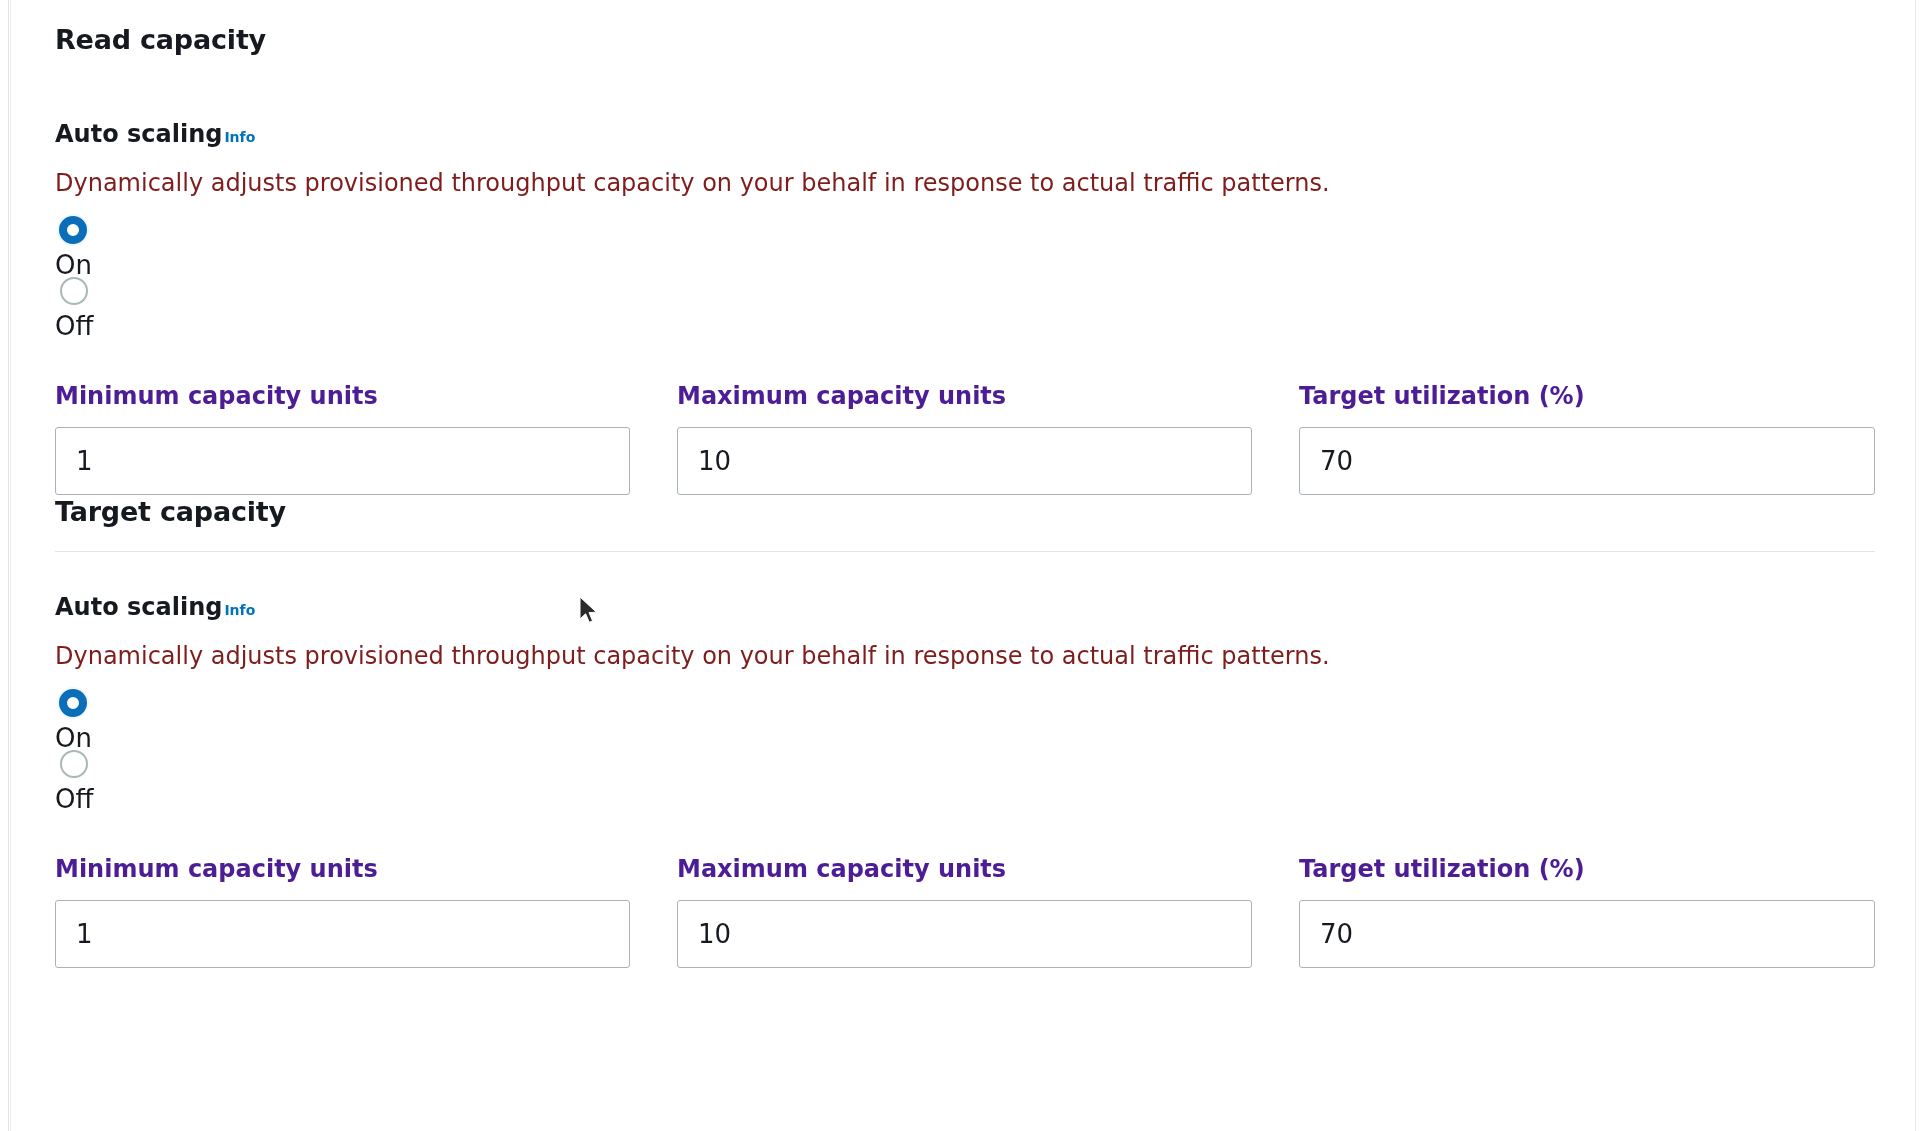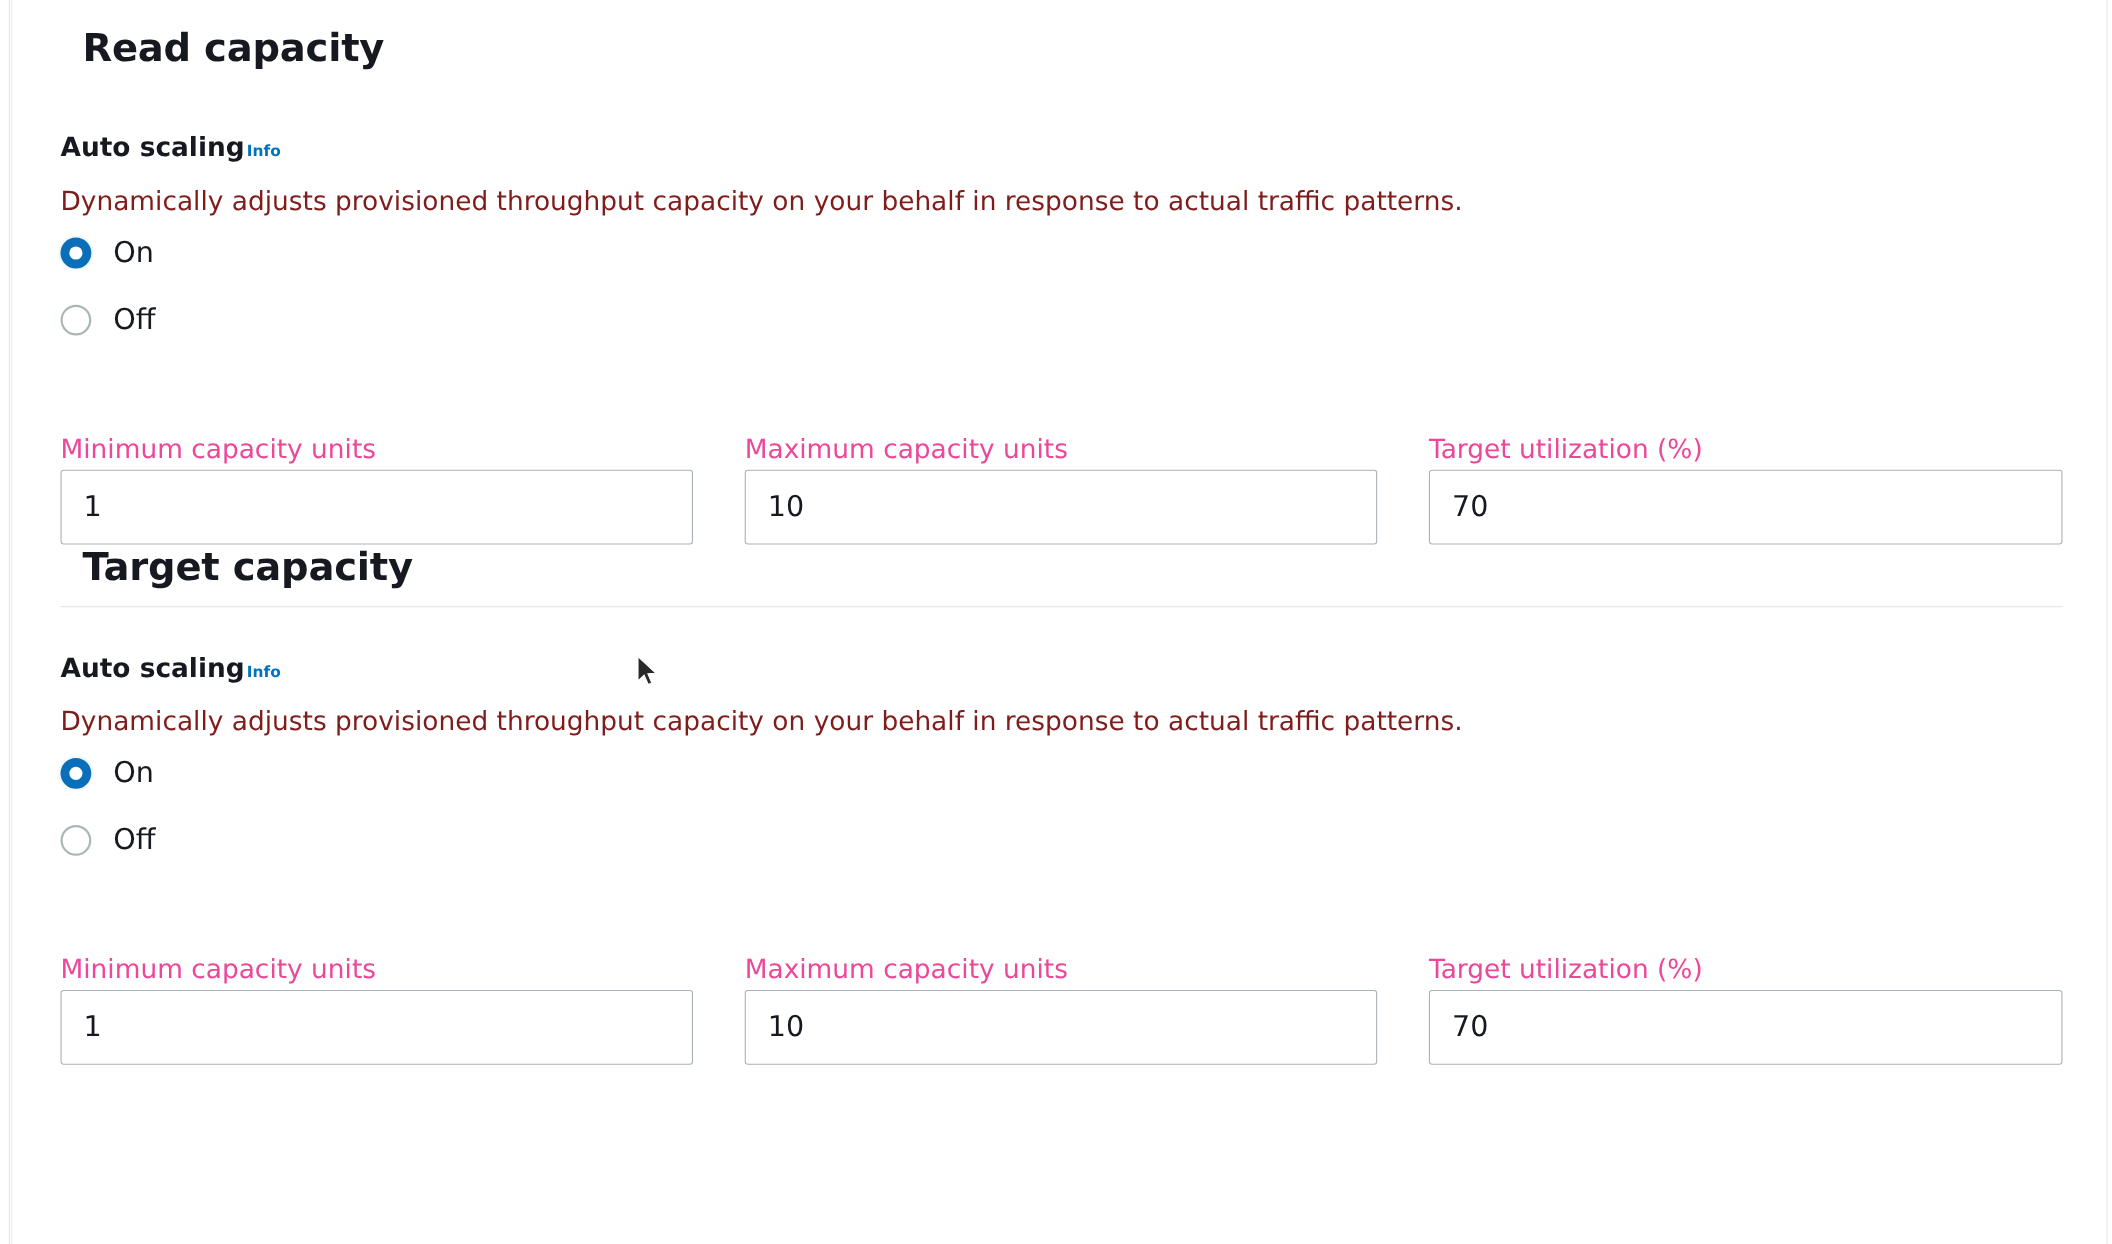--- a/index.html
+++ b/index.html
@@ -53,26 +53,25 @@
     left: 0;
     top: 0;
     width: 1920px;
     height: 1131px;
   }
 
   
   .section-heading {
     position: absolute;
     left: 55px;
-    font-size: 35px;
+    font-size: 27px;
     font-weight: 700;
     color: #16191f;
     letter-spacing: -0.2px;
     white-space: nowrap;
-    margin-left: 20px;
   }
 
   .field-label-row {
     position: absolute;
     left: 55px;
     display: flex;
     align-items: baseline;
     gap: 2px;
     white-space: nowrap;
   }
@@ -97,23 +96,24 @@
     color: #7f1d1d;
     white-space: nowrap;
   }
 
   
   .radio-row {
     position: absolute;
     left: 55px;
     display: flex;
     align-items: center;
-    gap: 20px;
+    gap: 8px;
     cursor: pointer;
     white-space: nowrap;
+    flex-direction: column;
   }
   .radio-mark {
     width: 28px;
     height: 28px;
     border-radius: 50%;
     box-sizing: border-box;
     flex: 0 0 auto;
     position: relative;
   }
   .radio-mark.off {
@@ -129,24 +129,23 @@
     font-size: 26px;
     font-weight: 400;
     color: #16191f;
     line-height: 1;
   }
 
   
   .input-label {
     position: absolute;
     font-size: 24px;
-    font-weight: 400;
-    color: #ec4899;
-    white-space: nowrap;
-    margin-top: 12px;
+    font-weight: 700;
+    color: #4c1d95;
+    white-space: nowrap;
   }
   .text-input {
     position: absolute;
     box-sizing: border-box;
     height: 68px;
     border: 1px solid #a9b2b8;
     border-radius: 3px;
     background: #ffffff;
     font-family: "DejaVu Sans", "Liberation Sans", sans-serif;
     font-size: 26px;

